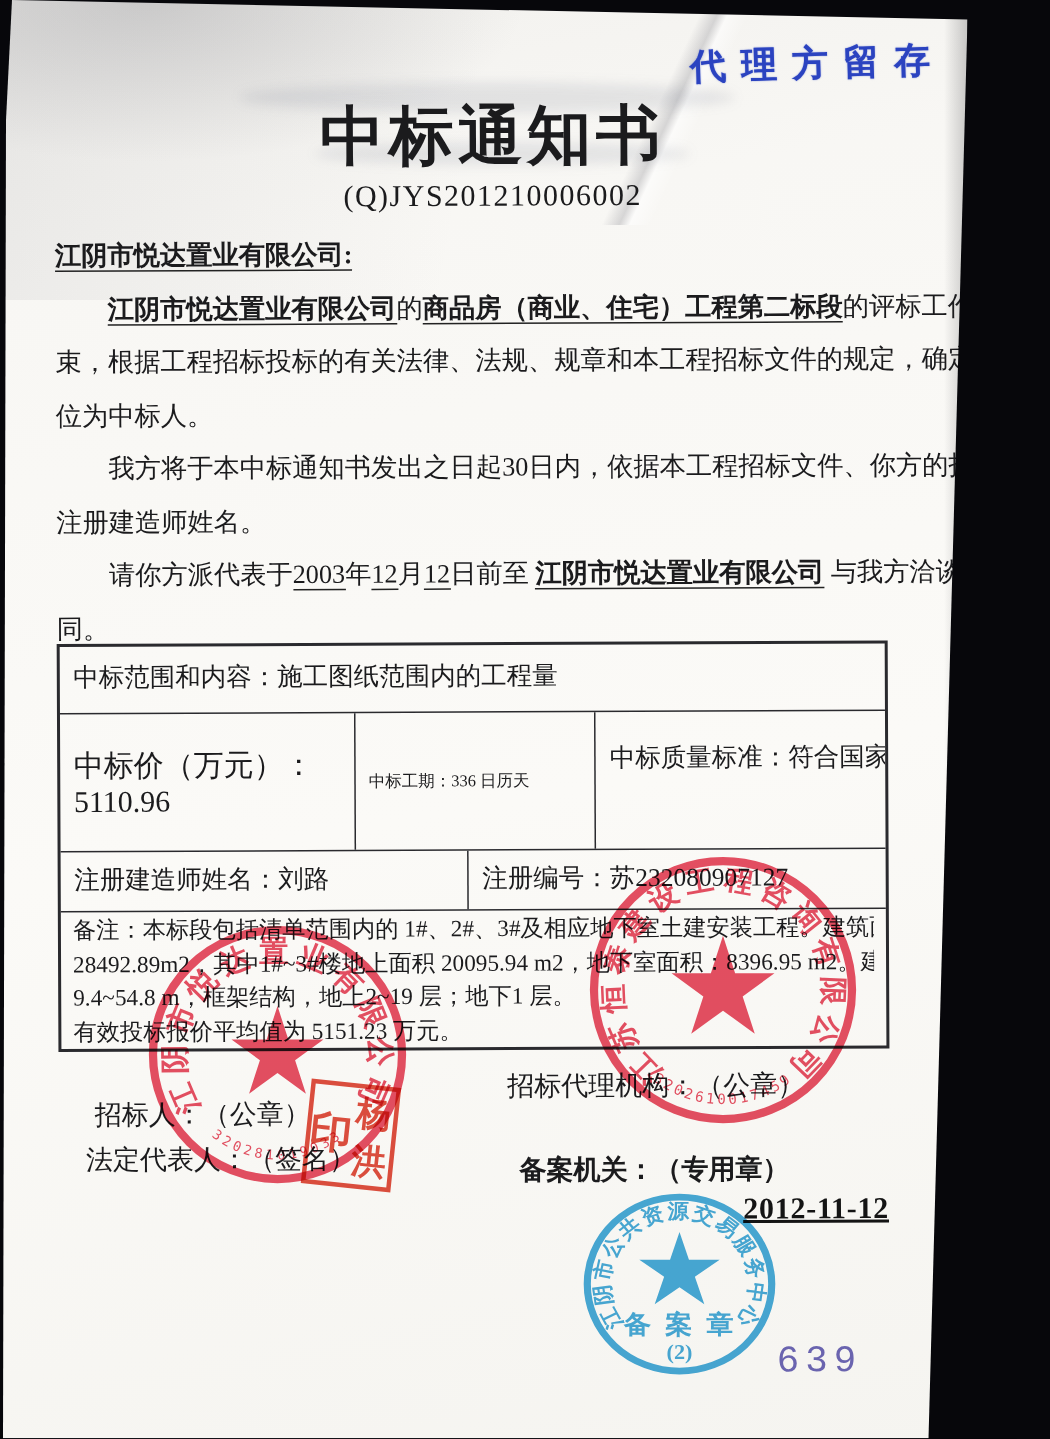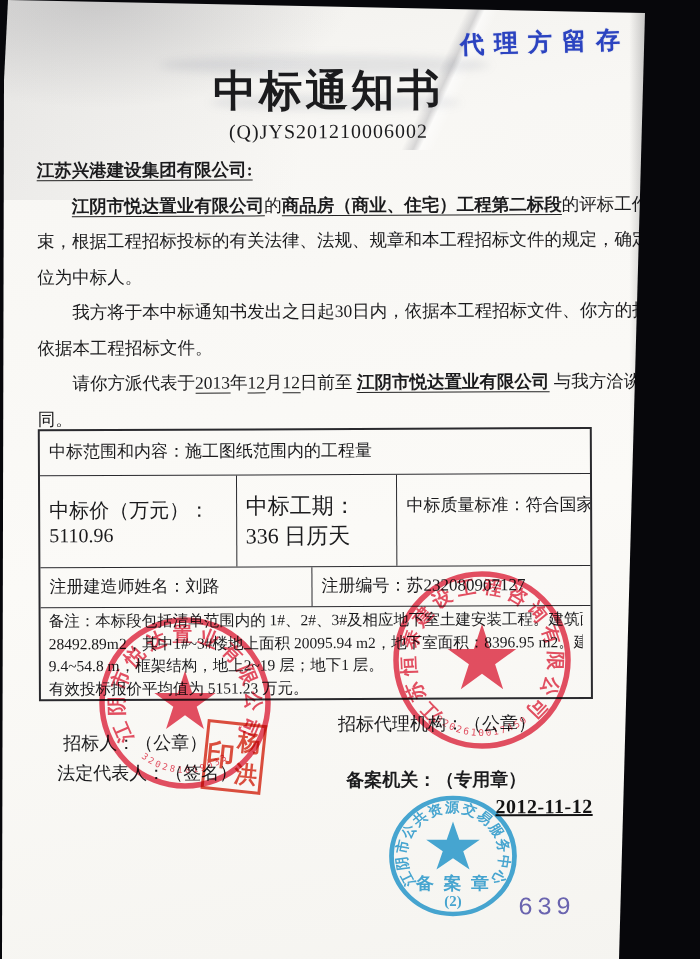--- a/index.html
+++ b/index.html
@@ -36,21 +36,21 @@
   .table{position:absolute;left:38px;top:428px;width:554px;border:2px solid #2a2a2e;box-sizing:border-box;
     font-size:17px;}
   .table *{box-sizing:border-box;}
   .trow{border-top:1.6px solid #2a2a2e;display:flex;}
   .trow:first-child{border-top:none;}
   .cell{padding:0 9px;overflow:hidden;}
   .cell + .cell{border-left:1.6px solid #2a2a2e;}
   .r1{height:44px;line-height:42px;}
   .r2{height:92px;}
   .r2 .c1{width:197px;display:flex;align-items:center;}
-  .r2 .c2{width:162px;display:flex;align-items:center;font-size:22px;}
+  .r2 .c2{width:162px;display:flex;align-items:center;font-size:11px;}
   .r2 .c3{width:195px;padding-top:12px;}
   .r2 .c3 .tline{height:37px;line-height:37px;}
   .r2 .c1{font-size:20px;}
   .r3{height:40px;line-height:38px;}
   .r3 .c1{width:273px;}
   .r3 .c2{width:281px;}
   .r4{height:92px;padding:2px 8px;font-size:15.5px;}
   .r4 .tline{height:22.5px;line-height:22.5px;}
 
   .siglabel{position:absolute;font-size:18px;white-space:nowrap;}
@@ -85,33 +85,33 @@
 
     <div class="content">
 
       <div class="retention" style="color:#2b43c0">代理方留存</div>
 
       <h1 class="title">中标通知书</h1>
       <div class="docno">(Q)JYS201210006002</div>
 
       <div class="bodytext">
         <div>
-            <div class="tline"><span class="u b">江苏兴港建设集团有限公司: </span></div>
+            <div class="tline"><span class="u b">江阴市悦达置业有限公司: </span></div>
           </div>
         <div>
             <div class="tline"><span>　　</span><span class="u b">江阴市悦达置业有限公司</span><span>的</span><span class="u b">商品房（商业、住宅）工程第二标段</span><span>的评标工作已结</span></div>
             <div class="tline"><span>束，根据工程招标投标的有关法律、法规、规章和本工程招标文件的规定，确定你单</span></div>
             <div class="tline"><span>位为中标人。</span></div>
           </div>
         <div>
             <div class="tline"><span>　　我方将于本中标通知书发出之日起30日内，依据本工程招标文件、你方的投标文</span></div>
-            <div class="tline"><span>依据本工程招标文件。</span></div>
-          </div>
-        <div>
-            <div class="tline"><span>　　请你方派代表于</span><span class="u">2013</span><span>年</span><span class="u">12</span><span>月</span><span class="u">12</span><span>日前至 </span><span class="u b">江阴市悦达置业有限公司</span><span> 与我方洽谈合</span></div>
+            <div class="tline"><span>注册建造师姓名。</span></div>
+          </div>
+        <div>
+            <div class="tline"><span>　　请你方派代表于</span><span class="u">2003</span><span>年</span><span class="u">12</span><span>月</span><span class="u">12</span><span>日前至 </span><span class="u b">江阴市悦达置业有限公司</span><span> 与我方洽谈合</span></div>
             <div class="tline"><span>同。</span></div>
           </div>
       </div>
 
       <div class="table">
         <div class="trow r1">
           <div class="cell" style="width:100%">中标范围和内容：施工图纸范围内的工程量</div>
         </div>
         <div class="trow r2">
           <div class="cell c1">中标价（万元）：5110.96</div>

